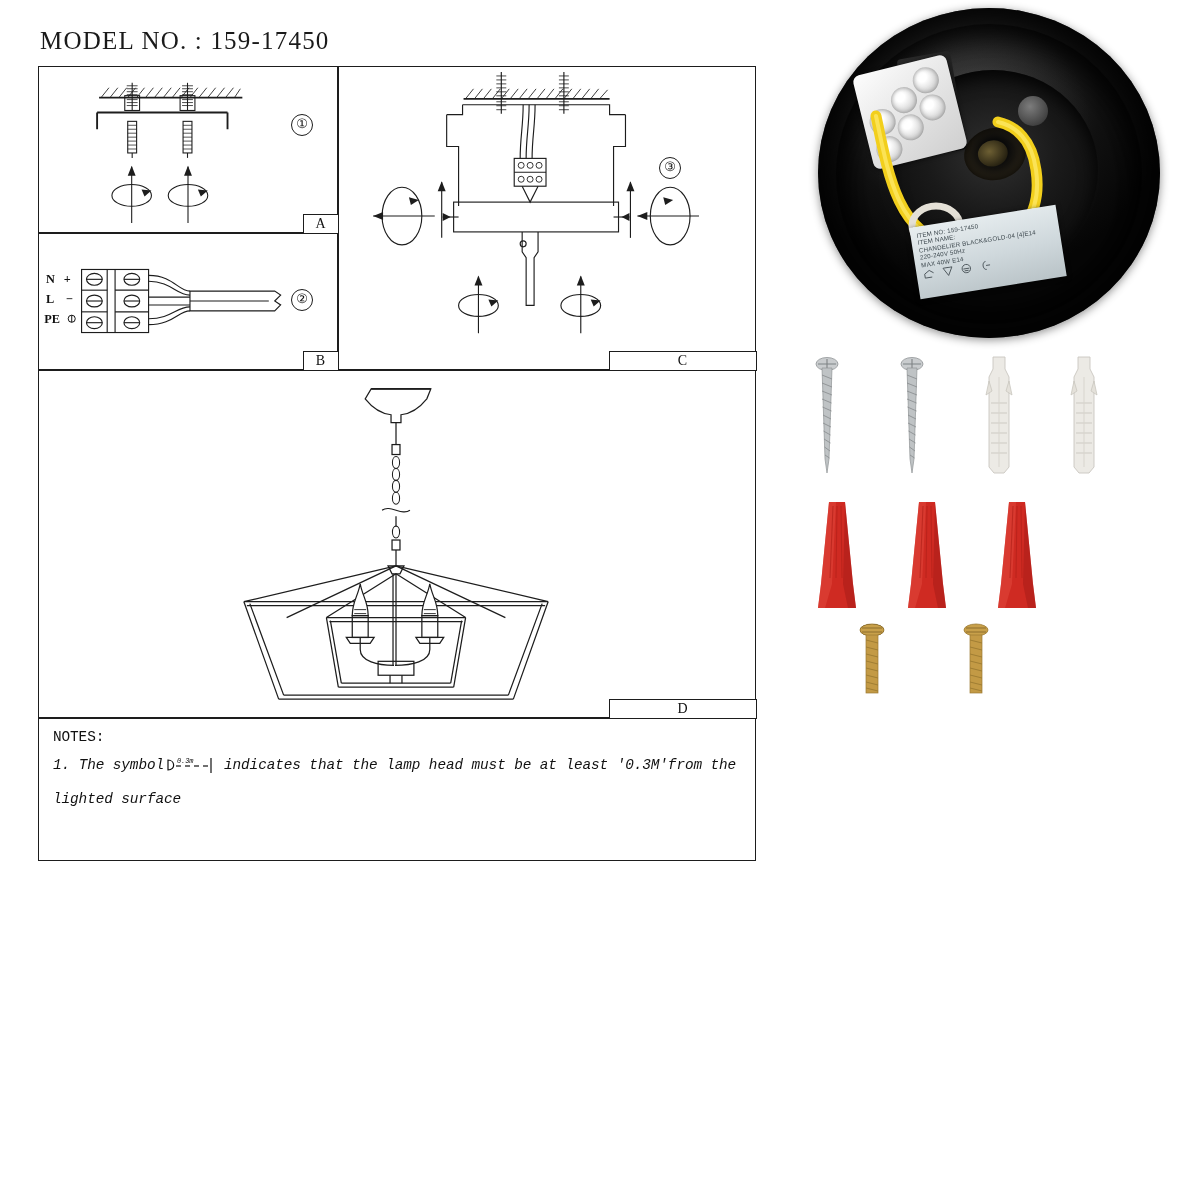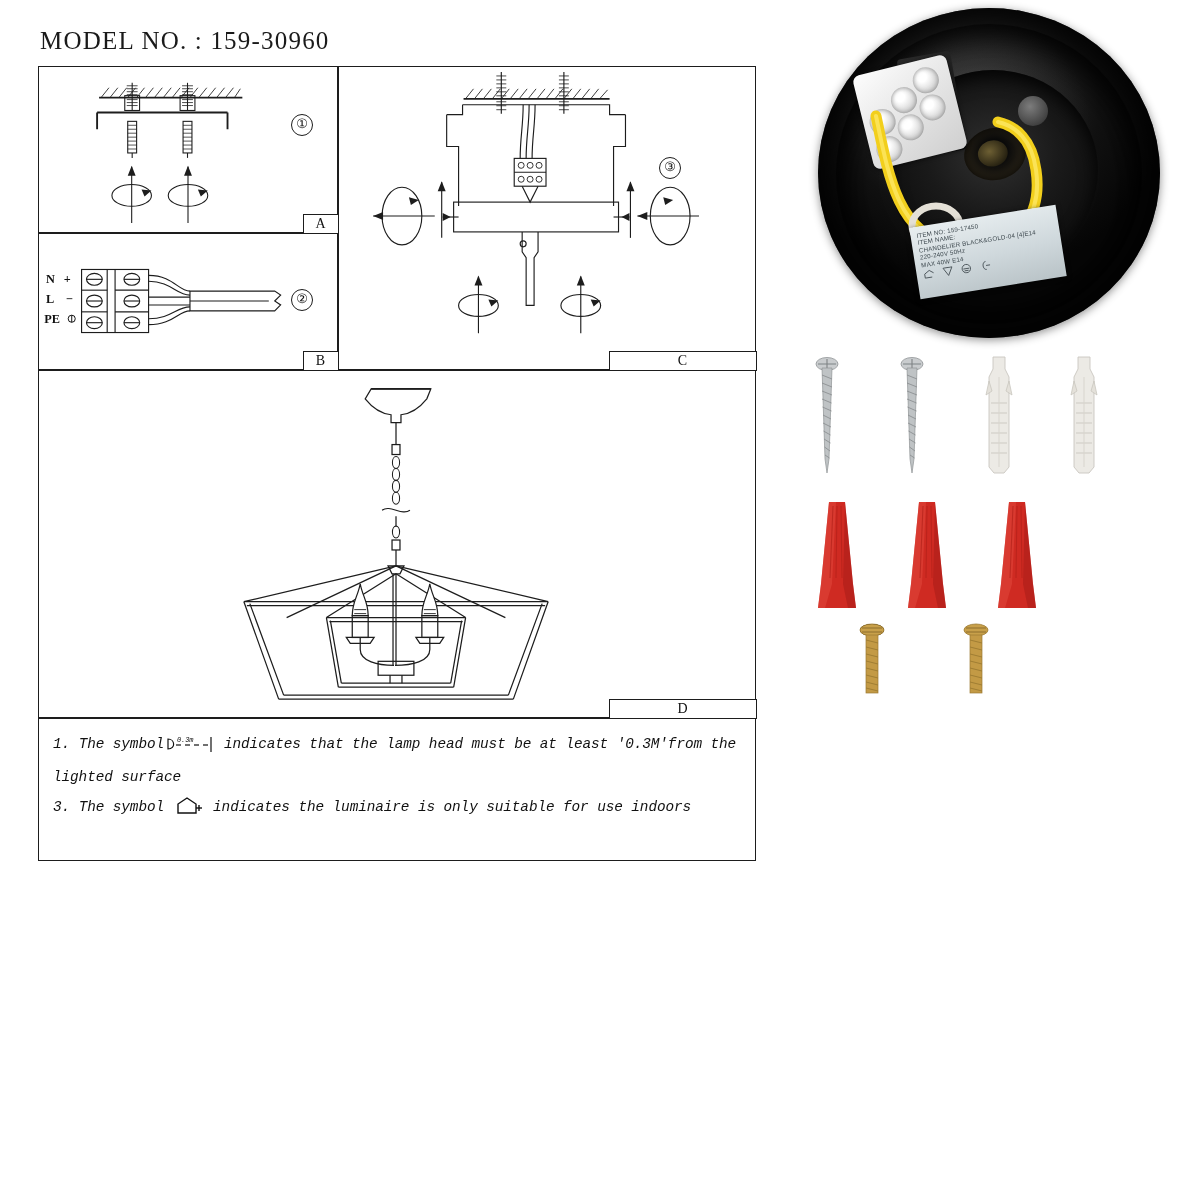--- a/index.html
+++ b/index.html
@@ -129,21 +129,21 @@
   .screw-silver{width:24px;height:122px;}
   .anchor-white{width:28px;height:120px;}
   .wirenut{width:50px;height:120px;}
   .brass-bolt{width:28px;height:80px;}
 </style>
 </head>
 <body>
 
 <div class="sheet">
 
-  <div class="model-no">MODEL NO. : 159-30960</div>
+  <div class="model-no">MODEL NO. : 159-17450</div>
 
   <div class="diagram">
 
     <div class="panel" id="panel-a">
       <svg class="svgfill" viewBox="0 0 300 167">
         <g stroke="#1d1d1d" fill="none" stroke-width="1.1">
           <line x1="60" y1="31" x2="205" y2="31" stroke-width="1.6"></line>
           <g stroke-width=".85">
             <line x1="62" y1="31" x2="70" y2="21"></line>
               <line x1="71" y1="31" x2="79" y2="21"></line>
@@ -476,49 +476,38 @@
           <path d="M384 246 C384 232 390 226 392 214 C394 226 400 232 400 246 Z" fill="#fff"></path>
           <path d="M316 240 L328 240 M316 244 L328 244" stroke-width=".9"></path>
           <path d="M386 240 L398 240 M386 244 L398 244" stroke-width=".9"></path>
         </g>
       </svg>
       <div class="tag" id="tag-d">D</div>
     </div>
 
     <div class="panel" id="panel-notes">
       <div class="notes-body">
+        <div class="notes-title">NOTES:</div>
 
         <div class="note-line">
           <span>1.</span>
           <span>The symbol</span><span class="sym"><svg width="58" height="18" viewBox="0 0 58 18">
                 <g stroke="#111" fill="none" stroke-width="1.2">
                   <path d="M3 4 C10 4 11 14 3 14 L3 4 Z"></path>
                   <line x1="11" y1="10" x2="16" y2="10"></line>
                   <line x1="20" y1="10" x2="25" y2="10"></line>
                   <line x1="29" y1="10" x2="34" y2="10"></line>
                   <line x1="38" y1="10" x2="43" y2="10"></line>
                   <line x1="46" y1="2" x2="46" y2="17"></line>
                 </g>
                 <text x="12" y="7" font-family="Liberation Mono, monospace" font-size="7" fill="#111">0.3m</text>
               </svg></span><span>indicates that the lamp head must be at least '0.3M'from the lighted surface</span>
         </div>
 
 
-        <div class="note-line">
-          <span>3.</span>
-          <span>The symbol</span>
-          <span class="sym"><svg width="30" height="20" viewBox="0 0 30 20">
-                <g stroke="#111" fill="none" stroke-width="1.4">
-                  <path d="M4 17 L4 8 L13 2 L22 8 L22 17 Z"></path>
-                  <line x1="22" y1="12" x2="28" y2="12"></line>
-                  <line x1="25" y1="9" x2="25" y2="15"></line>
-                </g>
-              </svg></span>
-          <span>indicates the luminaire is only suitable for use indoors</span>
-        </div>
       </div>
     </div>
 
   </div>
 
   <div class="photo-col">
 
     <div class="plate-wrap">
       <div class="plate"></div>
       <div class="plate-rim"></div>

